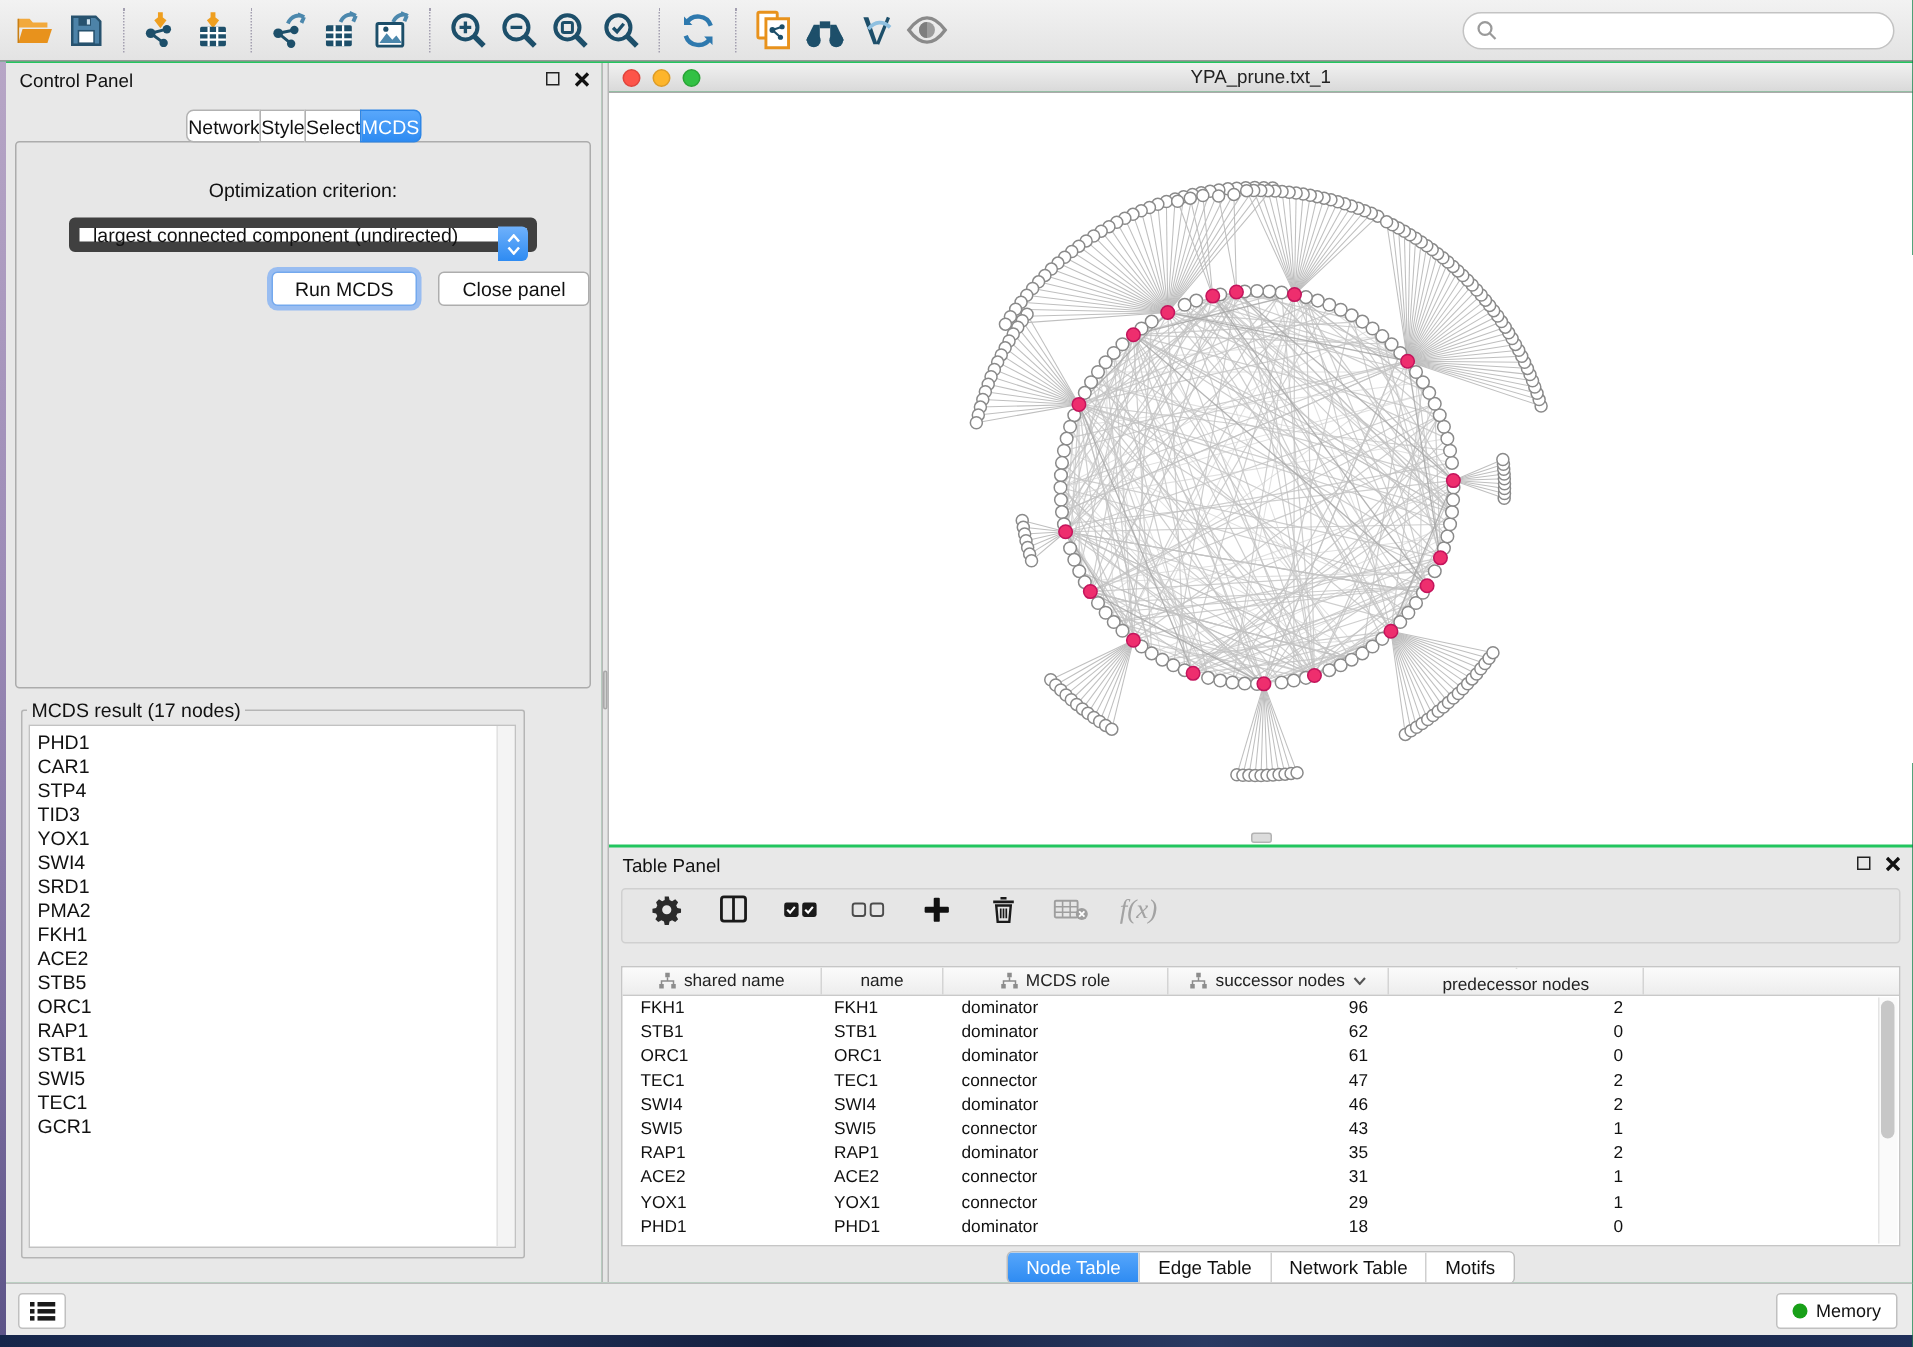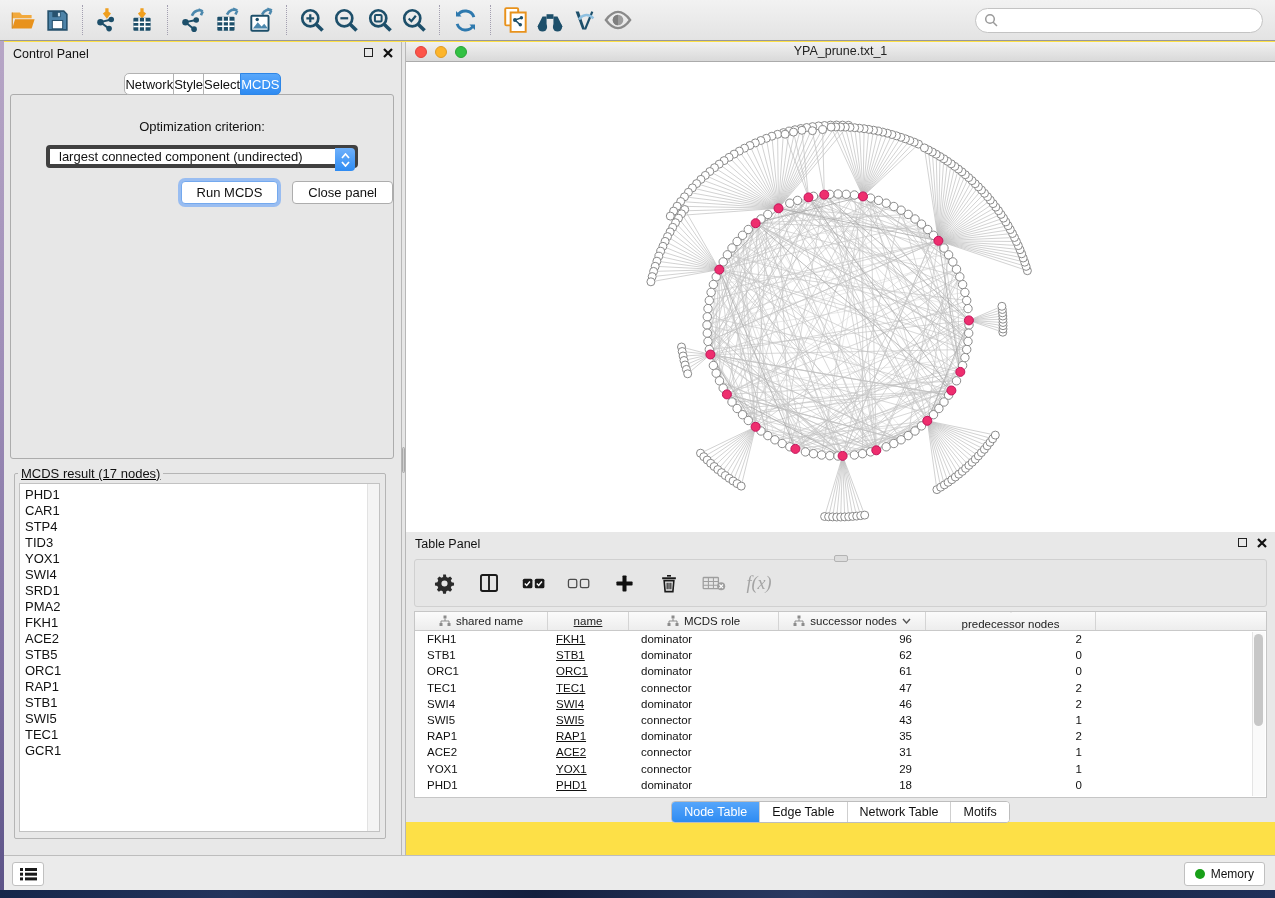--- a/index.html
+++ b/index.html
@@ -6,21 +6,21 @@
   html,body { width:1275px; height:898px; overflow:hidden; }
   body { font-family:"Liberation Sans", sans-serif; background:#101d38; position:relative; }
 
   
   .wp-bottom { position:absolute; left:0; right:0; bottom:0; height:8px;
     background:linear-gradient(90deg,#16264a,#23345c 18%,#141f3e 42%,#2a3a62 63%,#182747 84%,#20305a); z-index:50;}
   .wp-left { position:absolute; left:0; top:41px; width:4px; height:849px;
     background:linear-gradient(180deg,#b7a6c6,#9d8cb7 40%,#7d6fa0 75%,#5d5488); z-index:50;}
 
   
-  #app { position:absolute; inset:0 0 8px 0; background:#fde047; }
+  #app { position:absolute; inset:0 0 8px 0; background:#22c55e; }
 
   
   #toolbar { position:absolute; left:0; top:0; width:1275px; height:41px;
     background:linear-gradient(#f2f2f2,#e3e3e3); border-bottom:1px solid #989898;
     display:flex; align-items:center; padding-left:6px; }
   .tbtn { width:34px; height:34px; border:none; background:transparent; display:flex;
     align-items:center; justify-content:center; flex:0 0 auto; }
   .tsep { width:1px; height:30px; border-left:1px dotted #a39fb0; margin:0 8px; flex:0 0 auto; }
   #search-wrap { margin-left:auto; margin-right:12px; width:288px; height:25px; background:#fff;
     border:1px solid #c3c3c3; border-radius:13px; display:flex; align-items:center; padding:0 8px; }
@@ -37,32 +37,32 @@
   .seg { display:flex; justify-content:center; margin-top:7px; position:relative; z-index:3; }
   .seg .tab { height:22px; padding:0 0; background:#fff; border:1px solid #b2b2b2; margin-left:-1px;
     font-size:13px; color:#111; display:flex; align-items:center; }
   .seg .tab:first-child { border-radius:5px 0 0 5px; margin-left:0; }
   .seg .tab:last-child  { border-radius:0 5px 5px 0; }
   .seg .tab.active { background:linear-gradient(#58a7fb,#2e8bf2); border-color:#2e86e6; color:#fff; }
 
   .cp-box { position:absolute; left:6px; top:52px; width:384px; height:365px;
     background:#e7e7e7; border:1px solid #acacac; border-radius:3px; z-index:1; }
   .opt-label { text-align:center; margin-top:24px; font-size:13px; color:#111; }
-  .opt-select { margin:11px auto 0; width:312px; height:23px; background:#fff; border:4px solid #404040;
+  .opt-select { margin:11px auto 0; width:312px; height:23px; background:#fff; border:7px solid #404040;
     border-radius:4px; display:flex; align-items:center; position:relative; }
   .opt-select .sel-label { font-size:13px; padding-left:9px; color:#111; }
   .sel-stepper { position:absolute; right:-1px; top:-1px; width:20px; height:23px; border-radius:0 4px 4px 0;
     background:linear-gradient(#6fb1fb,#2e8bf2); display:flex; flex-direction:column; align-items:center; justify-content:center; gap:2px; }
   .btn-row { display:flex; justify-content:flex-end; gap:14px; margin-top:13px; }
   .pbtn { height:23px; padding:0 15px; background:#fff; border:1px solid #adadad; border-radius:4px;
     font-size:13px; color:#111; }
   .pbtn.focused { box-shadow:0 0 0 3px rgba(90,155,250,.55); border-color:#74a9ee; }
 
-  fieldset.mcds-group { position:absolute; left:10px; top:424px; width:372px; height:373px;
-    border:1px solid #b5b5b5; border-radius:2px;text-decoration:underline; }
+  fieldset.mcds-group { position:absolute; left:10px; top:424px; width:336px; height:373px;
+    border:1px solid #b5b5b5; border-radius:2px; }
   fieldset.mcds-group legend { font-size:13px; color:#111; margin-left:3px; padding:0 3px; }
   .mcds-listwrap { position:absolute; left:4px; right:5px; top:2px; bottom:6px;
     background:#fff; border:1px solid #c2c2c2; overflow:hidden; }
   .mcds-scroll { position:absolute; right:0; top:0; bottom:0; width:12px; background:#f4f4f4; border-left:1px solid #e2e2e2; }
   .mcds-list { padding:3px 0 0 5px; }
   .mcds-item { font-size:13px; line-height:16px; color:#111; }
 
   
   .v-splitter { position:absolute; left:401px; top:42px; width:5px; height:813px; background:#e6e6e6;
     border-left:1px solid #b7b7b7; border-right:1px solid #b7b7b7; }
@@ -77,33 +77,33 @@
   .light { width:12px; height:12px; border-radius:50%; }
   .light.red   { background:#fd5449; border:1px solid #df443c; }
   .light.amber { background:#fdb52b; border:1px solid #dd9c27; }
   .light.green { background:#32c144; border:1px solid #2aa436; }
   .net-title { text-align:center; font-size:12.5px; line-height:19px; color:#222; }
   .net-canvas { position:absolute; left:0; top:20px; width:869px; height:501px; background:#fff; overflow:hidden; }
   .h-knob { position:absolute; left:50%; bottom:1px; width:14px; height:7px; margin-left:-7px;
     background:#dcdcdc; border:1px solid #b3b3b3; border-radius:2px; z-index:4; }
 
   
-  #table-panel { position:absolute; left:406px; top:532px; width:869px; height:290px; background:#e8e8e8; }
-  .tp-toolbar { position:absolute; left:8px; right:8px; top:27px; height:48px; background:#e6e6e6;
-    border:1px solid #d0d0d0; border-radius:3px; display:flex; align-items:center; gap:19px; padding-left:16px; }
+  #table-panel { position:absolute; left:406px; top:565px; width:869px; height:290px; background:#e8e8e8; }
+  .tp-toolbar { position:absolute; left:8px; right:8px; top:27px; height:37px; background:#e6e6e6;
+    border:1px solid #d0d0d0; border-radius:3px; display:flex; gap:19px; padding-left:16px; }
   .tp-toolbar .ticon { display:flex; align-items:center; justify-content:center; width:26px; height:26px;
     background:transparent; border:none; }
   .fx { font-family:"Liberation Serif", serif; font-style:italic; font-size:18px; color:#a3a3a3; }
 
   .table-wrap { position:absolute; left:8px; right:8px; top:79px; height:187px; background:#fff;
     border:1px solid #c6c6c6; overflow:hidden; }
   .thead { display:flex; height:19px; background:linear-gradient(#fbfbfb,#ededed); border-bottom:1px solid #c9c9c9; }
   .hc { display:flex; align-items:center; justify-content:center; gap:5px; border-right:1px solid #d4d4d4;
     font-size:11.5px; color:#222; }
-  .c0{width:133px;} .c1{width:81px;text-decoration:underline;} .c2{width:150px;} .c3{width:147px;} .c4{width:170px;flex-direction:column;}
+  .c0{width:133px;} .c1{width:81px;} .c2{width:150px;} .c3{width:147px;} .c4{width:170px;flex-direction:column;}
   .tbody .trow { display:flex; height:16.2px; align-items:center; }
   .td { font-size:11.5px; color:#111; overflow:hidden; white-space:nowrap; }
   .td.c0 { padding-left:12px; } .td.c1 { padding-left:8px; } .td.c2 { padding-left:12px; }
   .td.c3 { text-align:right; padding-right:14px; } .td.c4 { text-align:right; padding-right:14px; }
   .tscroll { position:absolute; right:1px; top:20px; bottom:1px; width:13px; background:#fafafa; border-left:1px solid #e4e4e4; }
   .tthumb { position:absolute; left:1px; top:2px; width:9px; height:92px; background:#c7c7c7; border-radius:5px; }
 
   .tp-tabs { position:absolute; left:0; right:0; top:269px; display:flex; justify-content:center; }
   .tp-tabs .seg2 { display:inline-flex; border:1px solid #bdbdbd; border-radius:4px; overflow:hidden; background:#fff; }
   .seg2 .tab2 { height:20px; padding:0 12px; font-size:12.5px; color:#111; display:flex; align-items:center;

